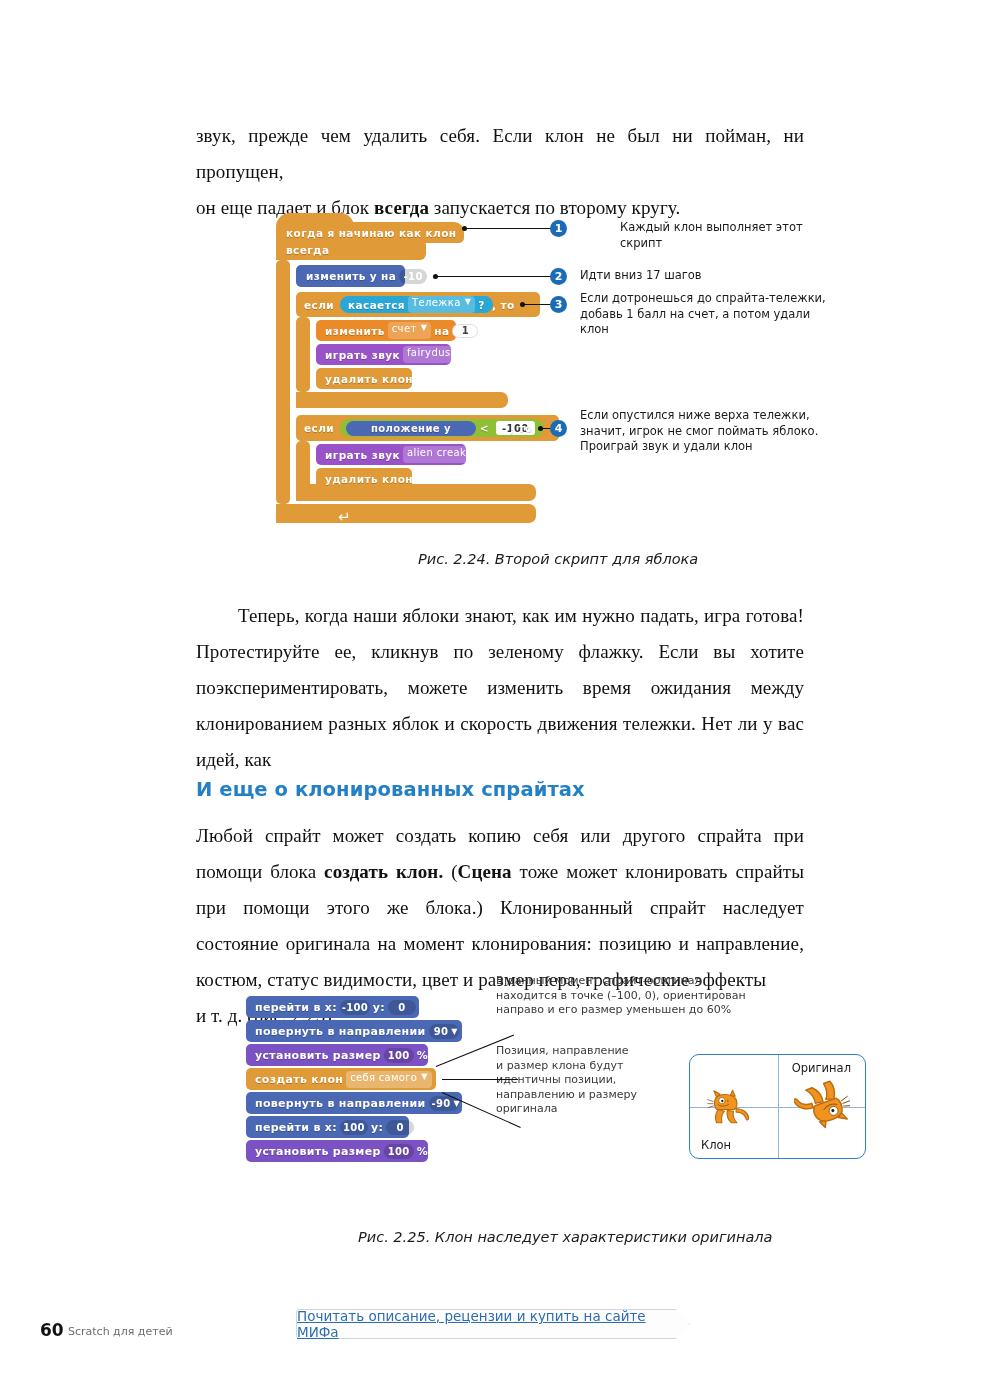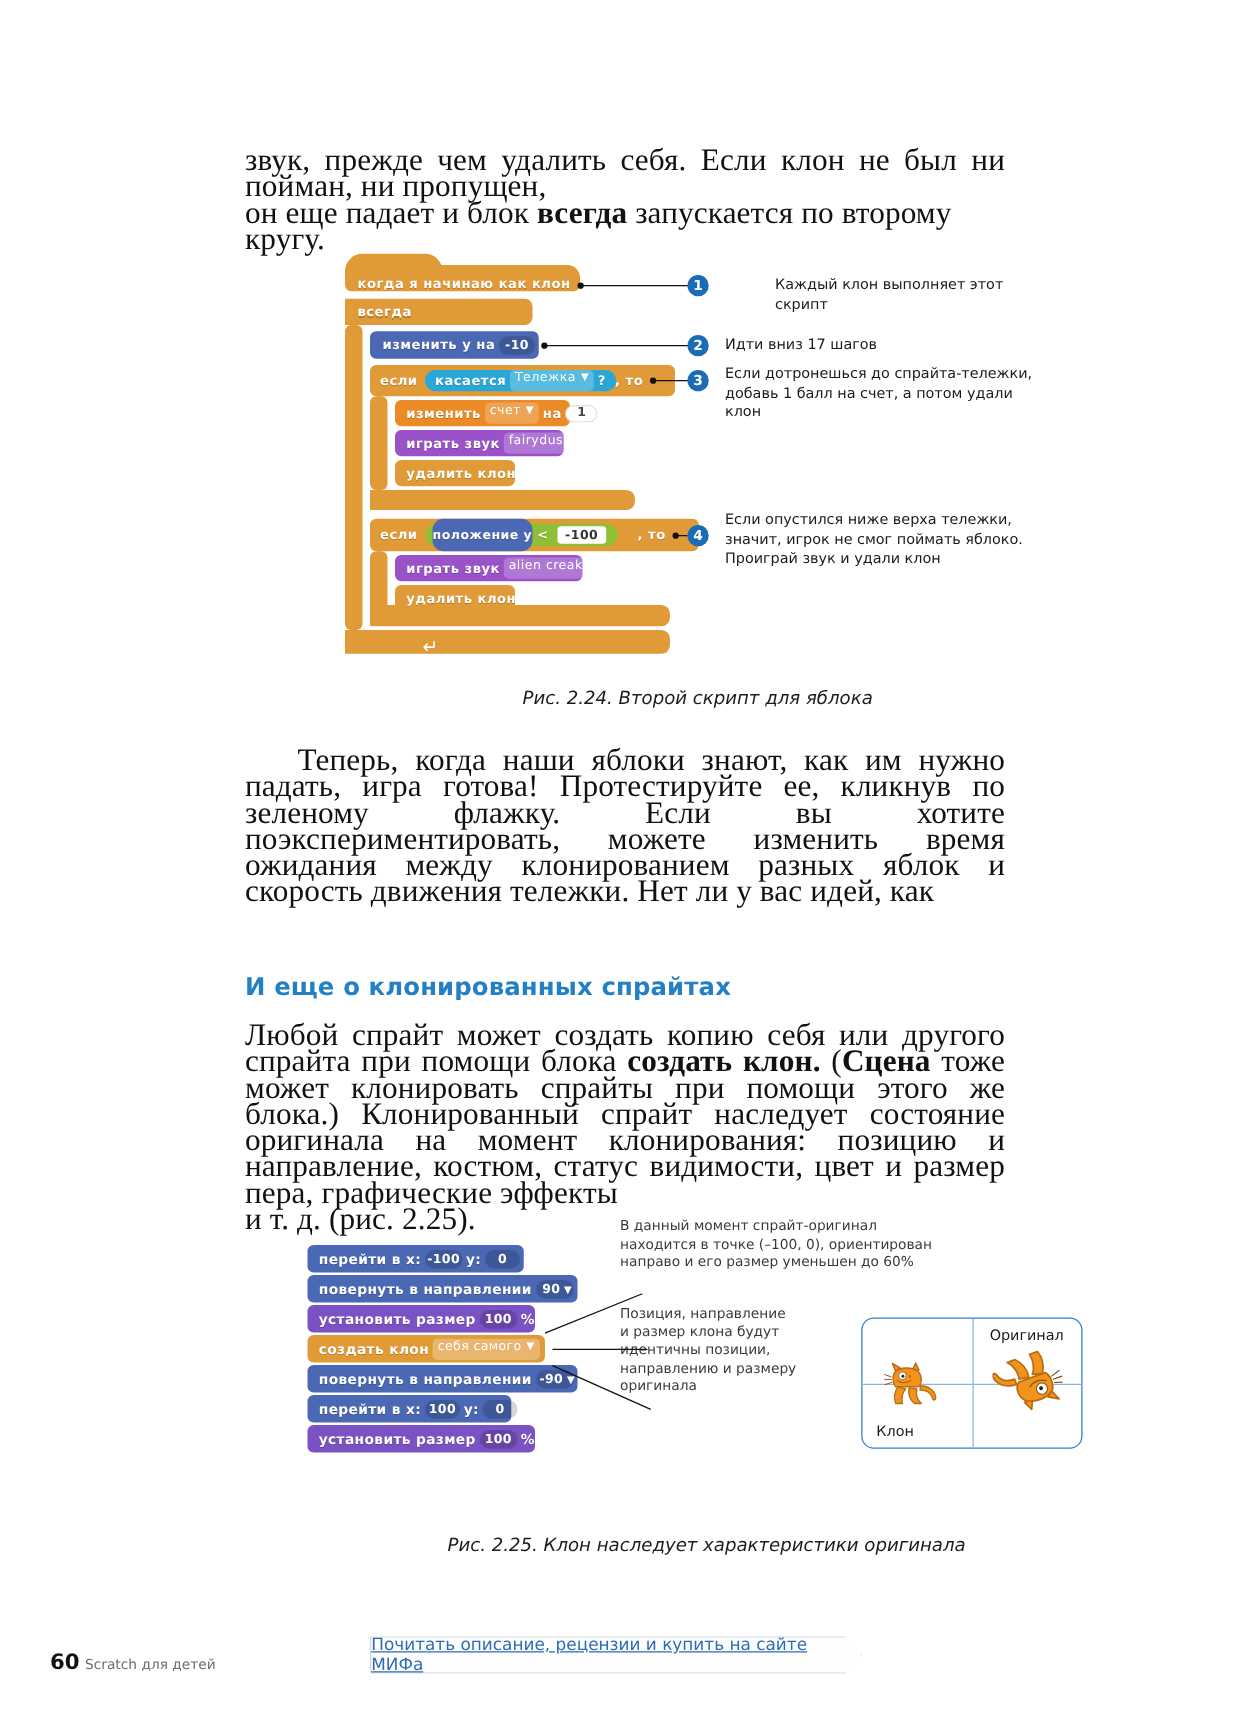--- a/index.html
+++ b/index.html
@@ -10,22 +10,22 @@
     position:relative;
     overflow:hidden;
     -webkit-font-smoothing:antialiased;
   }
   .page{position:absolute;inset:0;}
 
   
   .para{
     position:absolute;
     font-family:"Liberation Serif", serif;
-    font-size:25px;
-    line-height:21px;
+    font-size:19px;
+    line-height:36px;
     color:#111111;
     text-align:justify;
     text-justify:inter-word;
     letter-spacing:.1px;
   }
   .para b{font-weight:bold;}
   .para .lastline{display:block;text-align:left;}
 
   .p1{left:196px;top:118px;width:608px;}
   .p2{left:196px;top:598px;width:608px;text-indent:42px;}
@@ -102,23 +102,22 @@
 
   .ctrl{background:#e09a37;}
   .motion{background:#4b68b4;}
   .looks{background:#7a52c4;}
   .sound{background:#9a52c9;}
   .data{background:#ea8b28;}
   .sensing{background:#29a8d8;}
   .operator{background:#8fbf35;}
 
   .hat{
-    position:absolute;left:0;top:0;width:188px;height:21px;
+    position:absolute;left:0;top:10px;width:188px;height:21px;
     border-radius:6px 10px 5px 5px;
-    align-items:flex-end;
   }
   .hat:before{
     content:"";position:absolute;left:0;top:-9px;width:78px;height:14px;
     background:#e09a37;border-radius:32px 32px 0 0;
   }
   .hat span{position:relative;z-index:2;padding-left:10px;}
 
   .cwrap{
     position:absolute;background:#e09a37;border-radius:5px;
   }
@@ -222,21 +221,21 @@
 
     <div class="cwrap" style="left:0px;top:27px;width:150px;height:21px;border-radius:0 6px 6px 0;">
       <span class="blk ctrl" style="position:absolute;left:0;top:0;width:150px;height:21px;padding-left:10px;background:transparent;">
         <span>всегда</span>
       </span>
     </div>
     <div class="cwrap" style="left:0px;top:48px;width:14px;height:244px;"></div>
     <div class="cwrap" style="left:0px;top:292px;width:260px;height:19px;border-radius:0 7px 7px 0;"></div>
     <div style="position:absolute;left:62px;top:296px;width:16px;height:12px;color:#fff;font-size:15px;font-family:'DejaVu Sans',sans-serif;">↵</div>
 
-    <div class="blk motion" style="left:20px;top:53px;width:135px;height:22px;padding-left:10px;">
+    <div class="blk motion" style="left:20px;top:53px;width:109px;height:22px;padding-left:10px;">
       <span>изменить у на</span>
       <span class="ovaldark">-10</span>
     </div>
 
     <div class="cwrap" style="left:20px;top:80px;width:244px;height:25px;">
       <span class="blk" style="position:absolute;left:8px;top:0;height:25px;background:transparent;">
         <span>если</span>
       </span>
       <span class="blk sensing" style="position:absolute;left:44px;top:4px;height:17px;padding:0 8px;border-radius:9px;">
         <span>касается</span>
@@ -273,21 +272,21 @@
 
     <div class="blk ctrl" style="left:40px;top:156px;width:96px;height:21px;padding-left:9px;">
       <span>удалить  клон</span>
     </div>
 
     <div class="cwrap" style="left:20px;top:203px;width:263px;height:26px;">
       <span class="blk" style="position:absolute;left:8px;top:0;height:26px;background:transparent;">
         <span>если</span>
       </span>
       <span class="blk operator" style="position:absolute;left:44px;top:4px;height:18px;padding:0 6px;border-radius:10px;">
-        <span class="blk motion" style="position:relative;height:26px;padding:0 0;border-radius:9px;font-size:10px;">
+        <span class="blk motion" style="position:relative;height:15px;padding:0 25px;border-radius:9px;font-size:10px;">
           <span>положение у</span>
         </span>
         <span style="margin:0 4px;">&lt;</span>
         <span class="whitefield">-100</span>
       </span>
       <span class="blk" style="position:absolute;left:214px;top:0;height:26px;background:transparent;">
         <span>, то</span>
       </span>
     </div>
     <div class="cwrap" style="left:20px;top:229px;width:14px;height:51px;"></div>

